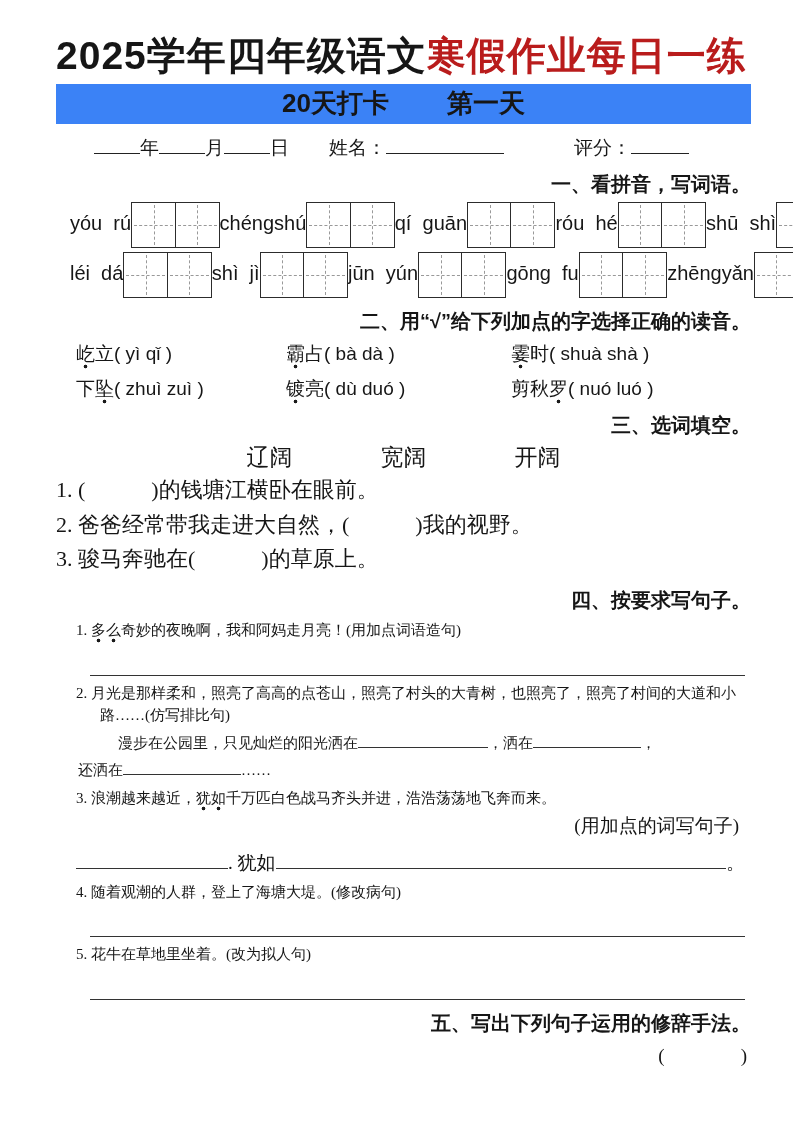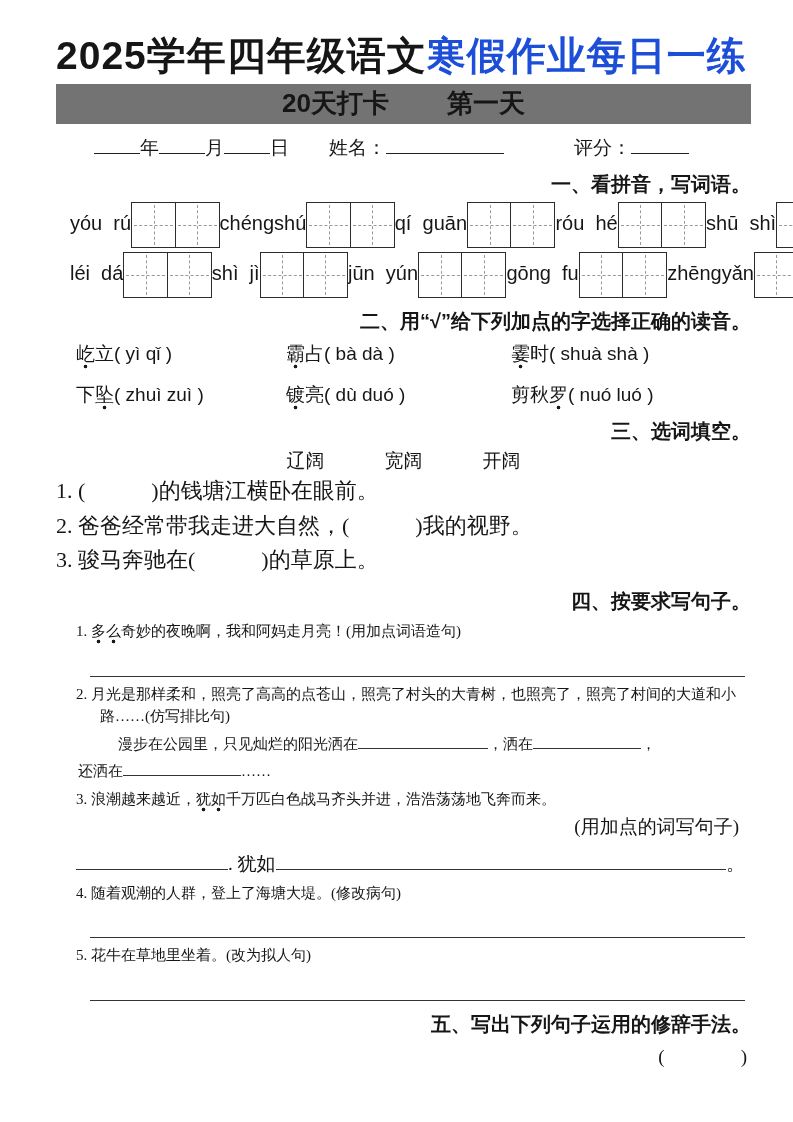--- a/index.html
+++ b/index.html
@@ -3,24 +3,24 @@
 <meta charset="utf-8">
 <style>
   * { margin:0; padding:0; box-sizing:border-box; }
   html,body { width:793px; height:1122px; background:#ffffff; overflow:hidden; }
   body { font-family:"Liberation Serif", serif; color:#161616; }
   .page { width:793px; height:1122px; padding:34px 42px 0 56px; }
 
   
   .title { font-family:"Liberation Sans", sans-serif; font-weight:bold;
            font-size:39px; letter-spacing:1px; white-space:nowrap; line-height:1.15; }
-  .t-red { color:#1d4ed8; }
-
-  
-  .band { margin-top:5px; background:#737373; height:40px; display:flex;
+  .t-red { color:#b91c1c; }
+
+  
+  .band { margin-top:5px; background:#3b82f6; height:40px; display:flex;
           align-items:center; justify-content:center;
           font-family:"Liberation Sans", sans-serif; font-weight:bold; font-size:26px; }
   .band-gap { display:inline-block; width:58px; }
 
   
   .info { margin:10px 0 2px 38px; font-size:19px; white-space:nowrap; }
   .blank { display:inline-block; border-bottom:1.6px solid #222; height:1.05em; vertical-align:baseline; }
   .w46{width:46px;} .w115{width:118px;} .w58{width:58px;}
   .gap40{display:inline-block;width:40px;} .gap70{display:inline-block;width:70px;}
 
@@ -33,28 +33,28 @@
   .pblock { display:flex; flex-direction:row; align-items:center; }
   .pinyin { font-family:"Liberation Sans", sans-serif; font-size:20px; margin-bottom:3px; white-space:pre; }
   .cells { display:flex; }
   .cell { width:45px; height:46px; border:1.6px solid #2c2c2c; position:relative; background:#fff; }
   .cell + .cell { margin-left:-1.6px; }
   .cell::before { content:""; position:absolute; left:2px; right:2px; top:50%; border-top:1px dashed #999; }
   .cell::after  { content:""; position:absolute; top:2px; bottom:2px; left:50%; border-left:1px dashed #999; }
 
   
   .s2grid { margin:6px 0 8px 20px; display:grid; grid-template-columns:210px 225px auto;
-            row-gap:15px; font-size:19px; }
+            row-gap:9px; font-size:19px; }
   .pin { font-family:"Liberation Sans", sans-serif; }
   .emph { padding-bottom:5px;
           background-image:radial-gradient(circle at 50% 50%, #1a1a1a 1.7px, transparent 2.1px);
           background-size:1em 5px; background-position:0 100%; background-repeat:repeat-x; }
 
   
-  .bank { display:flex; justify-content:center; gap:60px; font-size:19px; margin-top:3px; }
+  .bank { display:flex; justify-content:center; gap:88px; font-size:23px; margin-top:3px; }
   .s3item { font-size:22px; line-height:1.58; }
 
   
   .item { margin-left:20px; font-size:15px; line-height:1.5; margin-top:5px;
           padding-left:24px; text-indent:-24px; }
   .plain { text-indent:0; padding-left:0; }
   .wline { border-bottom:1.6px solid #333; height:20px; margin:14px 6px 6px 34px; }
   .note-right { text-align:right; font-size:19px; margin-right:12px; margin-top:4px; }
   .ansline { margin:10px 6px 4px 20px; font-size:19px; display:flex; align-items:baseline; }
   .ab1 { width:152px; } .ab2 { flex:1; }

